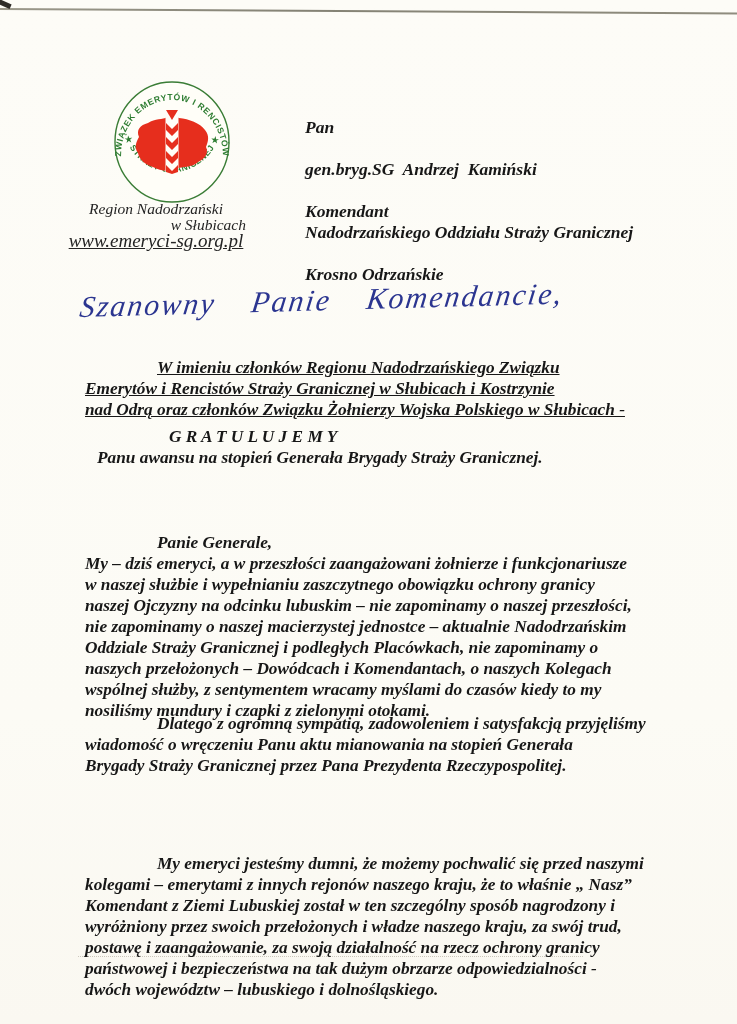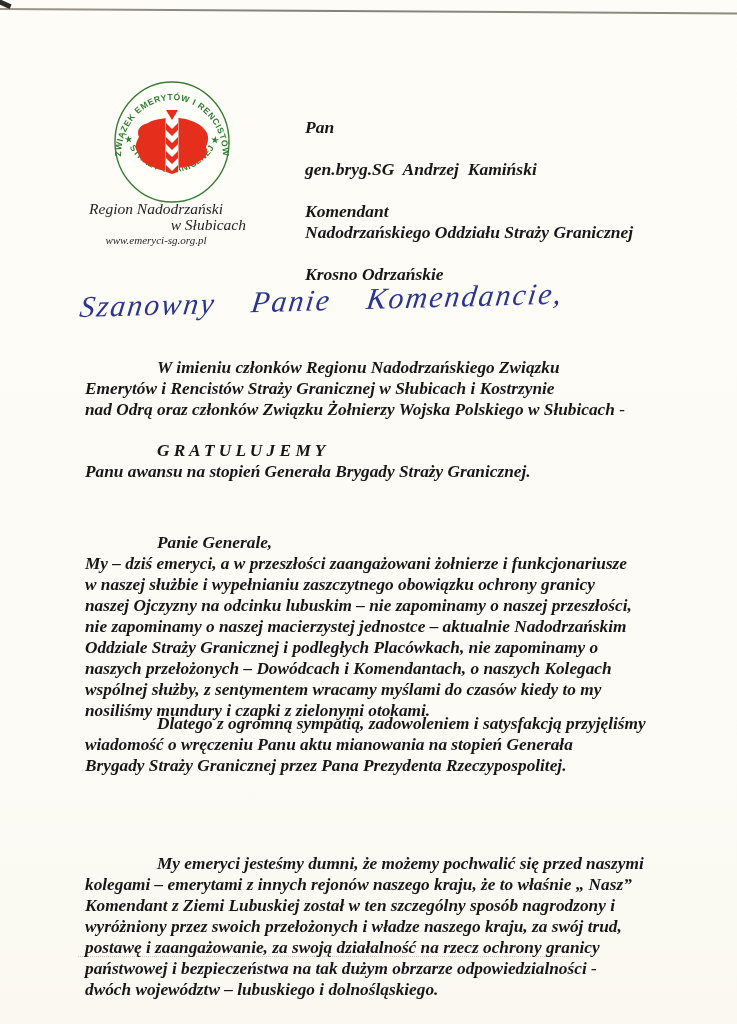--- a/index.html
+++ b/index.html
@@ -31,21 +31,21 @@
     border-top:1.5px dotted rgba(115,110,92,0.35);
   }
   
   .logo-wrap{position:absolute;top:80px;left:106px;width:132px;height:132px;}
   .logo-caption{
     position:absolute;top:201px;left:66px;width:180px;text-align:center;
     font-style:italic;color:#242424;
   }
   .logo-caption .cap1{font-size:15.5px;line-height:16px;}
   .logo-caption .cap2{font-size:15.5px;line-height:16px;text-align:right;}
-  .logo-caption .cap3{font-size:11px;line-height:15px;}
+  .logo-caption .cap3{font-size:19px;line-height:15px;text-decoration:underline;}
   
   .recipient{
     position:absolute;top:97px;left:305px;
     font-weight:bold;font-style:italic;
     font-size:17.5px;line-height:21px;
     white-space:pre;color:#171717;margin-top:20px;
   }
   
   .handwriting{
     position:absolute;top:290px;left:80px;width:580px;
@@ -56,22 +56,22 @@
     white-space:nowrap;
   }
   
   .para{
     position:absolute;left:85px;
     font-weight:bold;font-style:italic;
     font-size:17.3px;line-height:21px;
     white-space:pre;color:#171717;
     text-indent:72px;
   }
-  .p-intro{top:357px;}
-  .p-congrats{top:440px;}
+  .p-intro{top:357px;text-decoration:underline;}
+  .p-congrats{top:426px;margin-left:12px;}
   .p-general{top:532px;}
   .p-dlatego{top:713px;}
   .p-proud{top:822px;margin-top:31px;}
 </style>
 </head>
 <body>
 
 <div class="page">
 
   <div class="scan-topline"></div>

